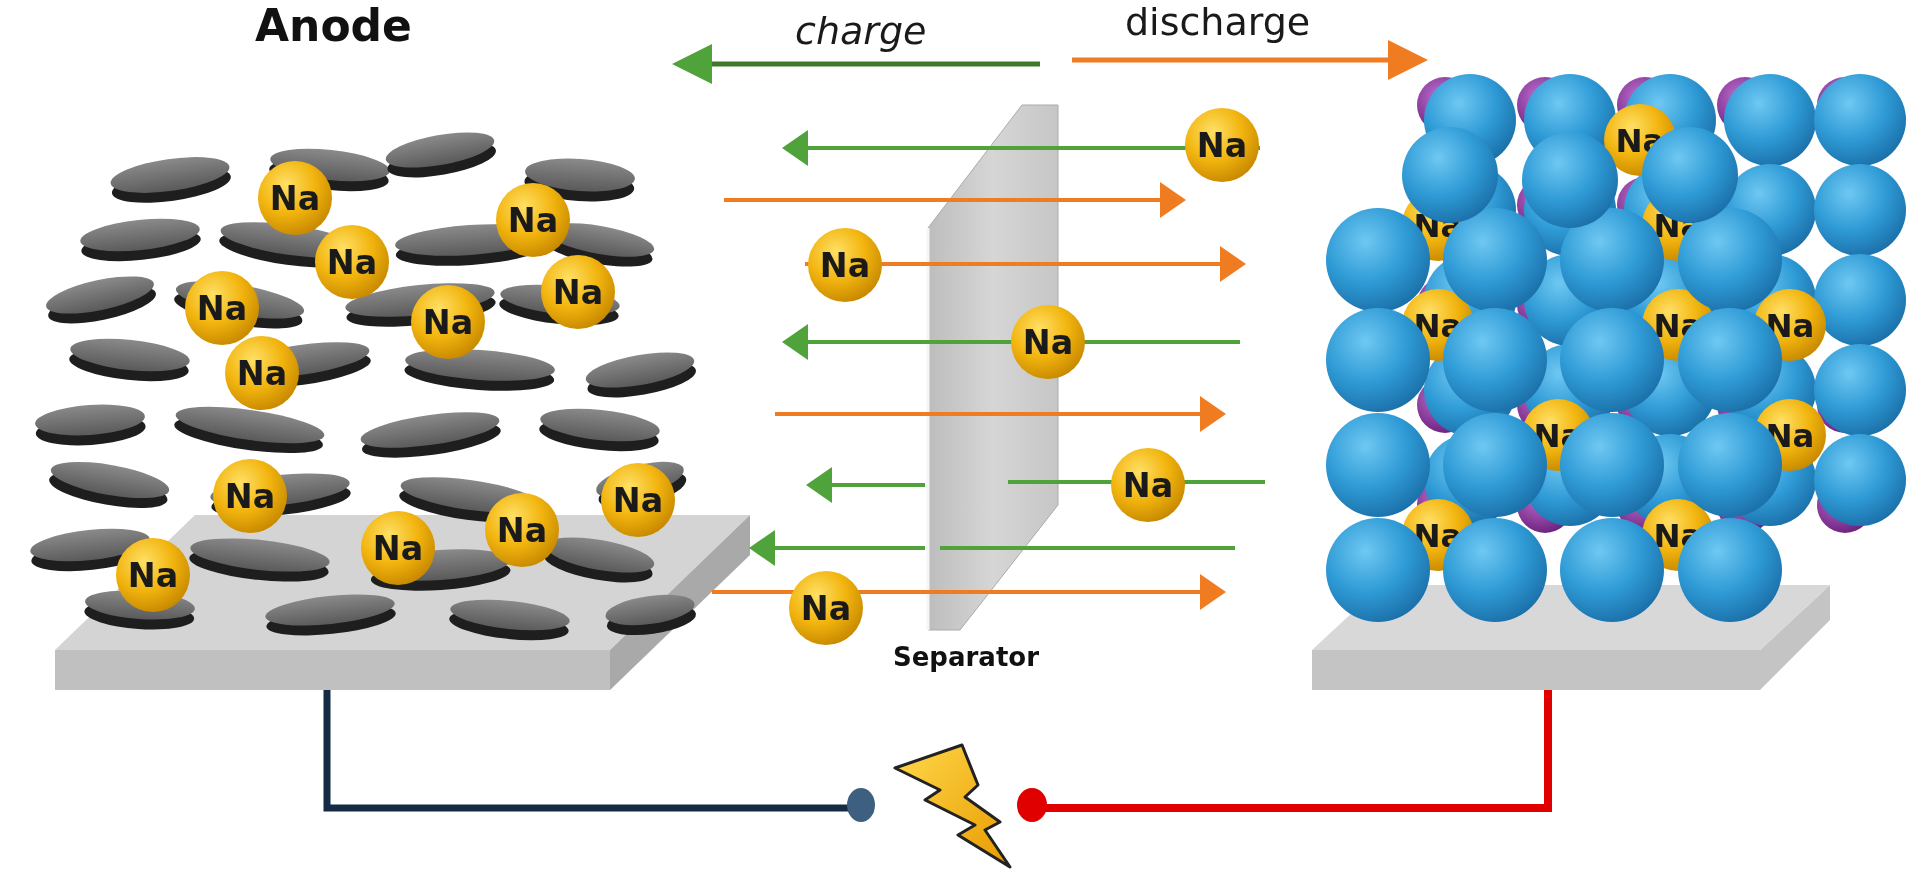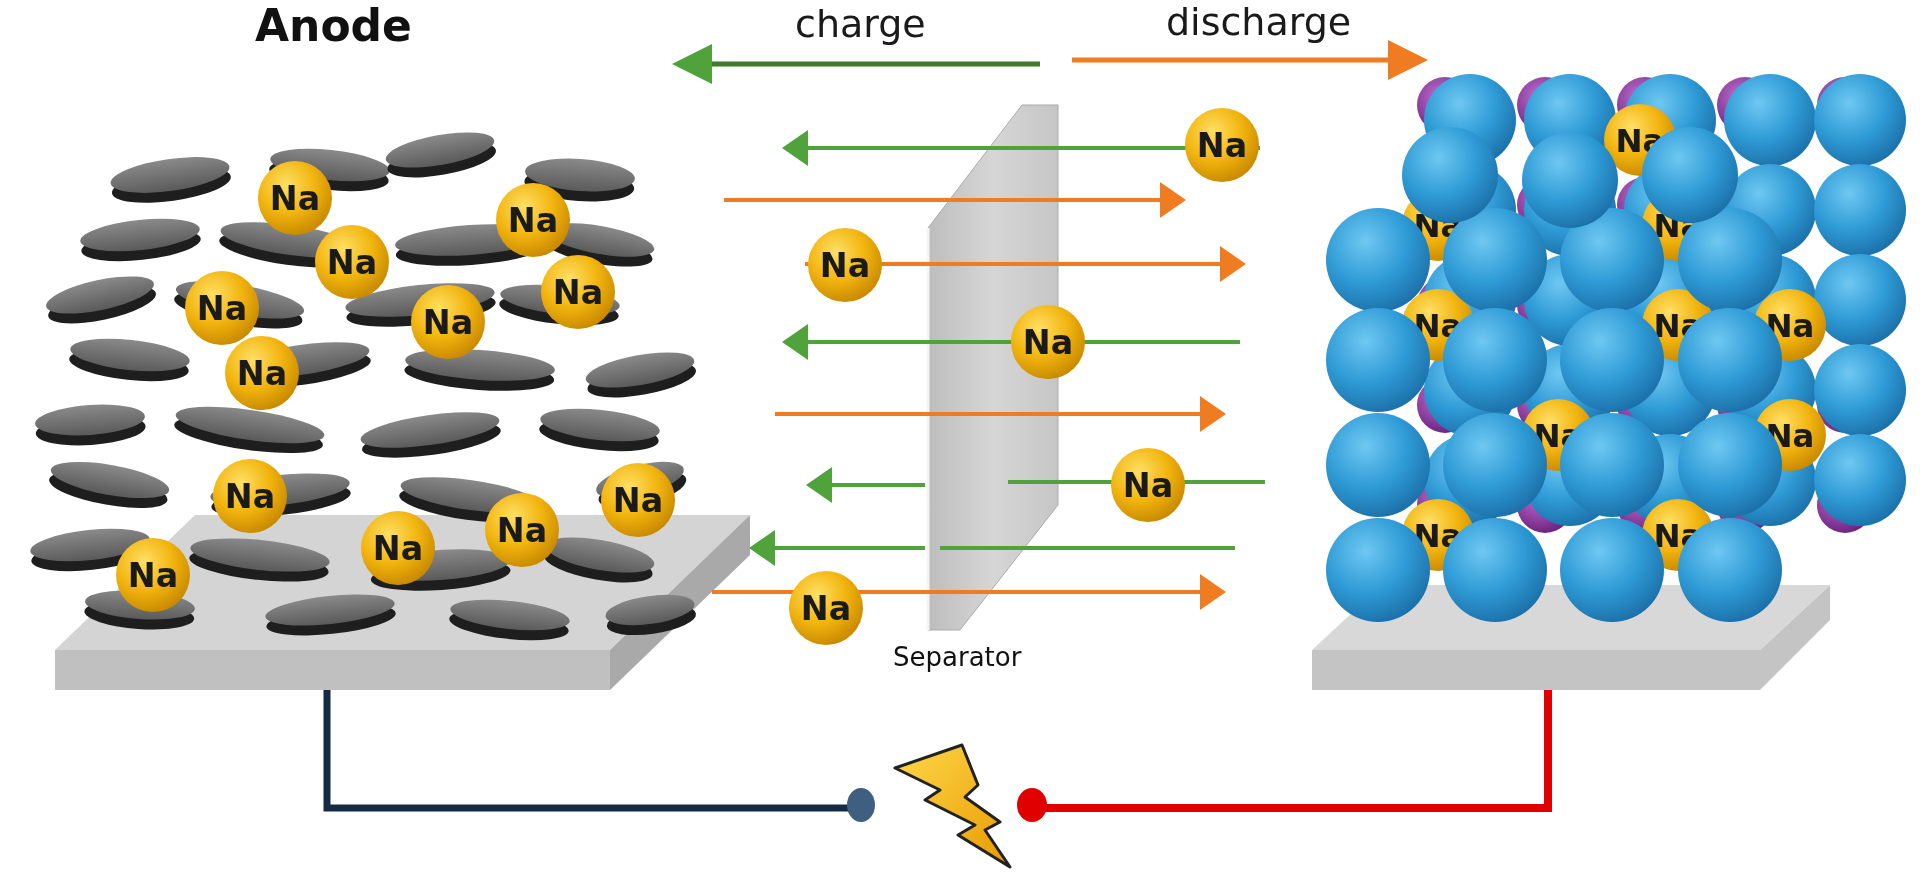--- a/index.html
+++ b/index.html
@@ -2,23 +2,23 @@
 <html><head>
 <meta charset="utf-8">
 <style>
   html, body { margin: 0; padding: 0; background: #ffffff; }
   body { width: 1920px; height: 896px; overflow: hidden; position: relative; font-family: "DejaVu Sans", sans-serif; }
   #stage { position: absolute; left: 0; top: 0; width: 1920px; height: 896px; }
   .title { position: absolute; font-family: "DejaVu Sans", sans-serif; font-weight: bold; color: #111; }
   #anode-title { left: 255px; top: 0px; font-size: 44px; }
   #cathode-title { left: 1540px; top: 0px; font-size: 44px; }
   .dir-label { position: absolute; font-family: "DejaVu Sans", sans-serif; color: #1a1a1a; font-size: 38px; }
-  #charge-label { left: 795px; top: 2px; }
-  #discharge-label { left: 1125px; top: 0px; margin-left: 41px; }
-  #separator-label { position: absolute; left: 893px; top: 642px; font-size: 26px; font-weight: normal; color: #111; font-family: "DejaVu Sans", sans-serif; }
+  #charge-label { left: 795px; top: 9px; font-style: italic; }
+  #discharge-label { left: 1125px; top: 0px; }
+  #separator-label { position: absolute; left: 893px; top: 642px; font-size: 26px; font-weight: bold; color: #111; font-family: "DejaVu Sans", sans-serif; }
   svg text.na { font-family: "DejaVu Sans", sans-serif; font-weight: bold; fill: #1a1a1a; }
 </style>
 </head>
 <body>
 
 <div id="stage">
   <svg id="art" width="1920" height="896" viewBox="0 0 1920 896">
     <defs>
       <radialGradient id="naGrad" cx="0.38" cy="0.32" r="0.7">
         <stop offset="0" stop-color="#ffe066"></stop>

